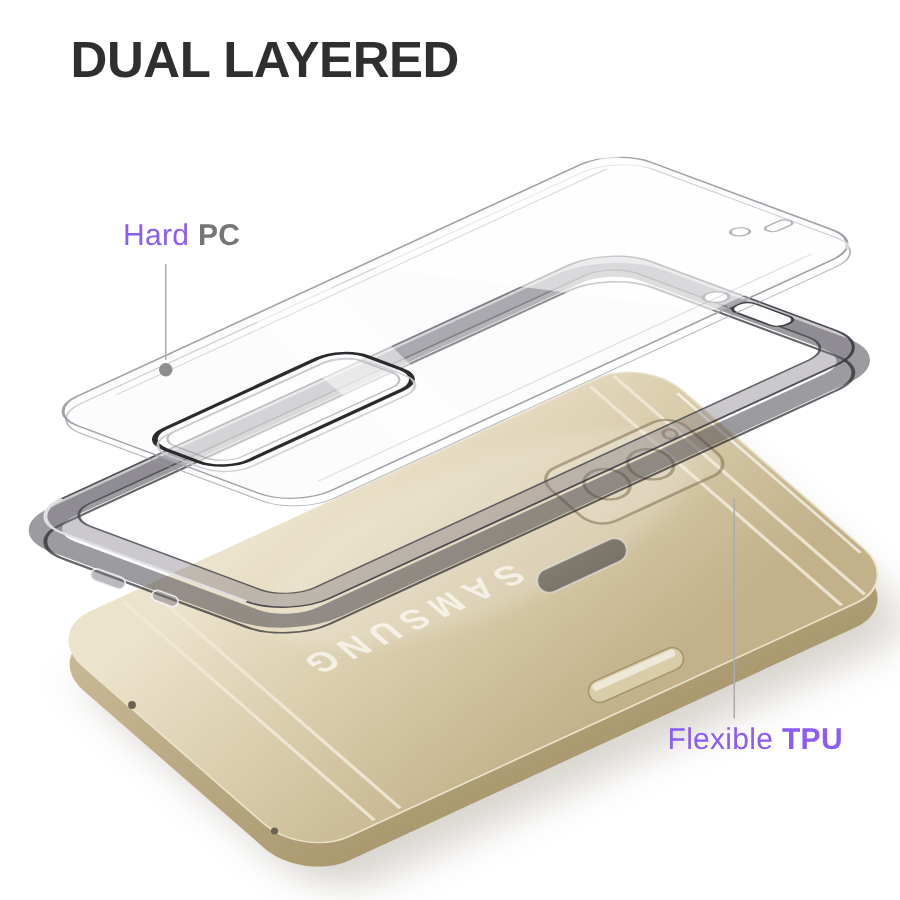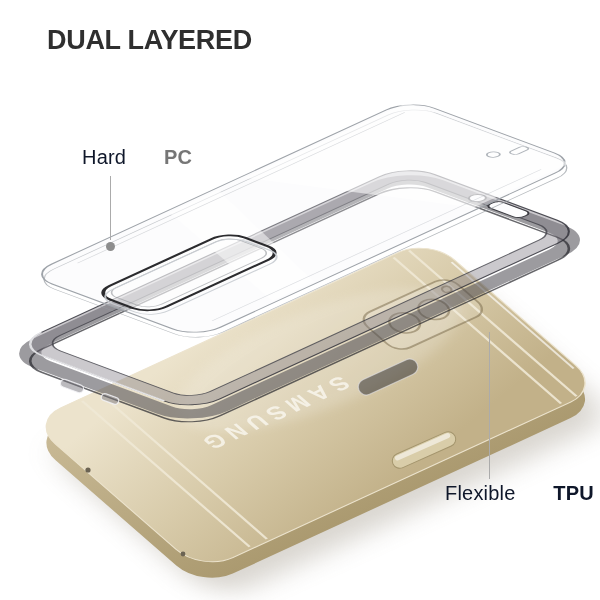--- a/index.html
+++ b/index.html
@@ -3,31 +3,31 @@
 <meta charset="utf-8">
 <style>
   html,body{margin:0;padding:0;background:#fff;}
   #stage{
     position:relative;width:600px;height:600px;background:#ffffff;
     overflow:hidden;font-family:"Liberation Sans", sans-serif;
   }
   #scene{position:absolute;left:0;top:0;}
   .title{
     position:absolute;left:47px;top:25px;
-    font-size:27px;font-weight:700;color:#2f2f2f;
+    font-size:34px;font-weight:700;color:#2f2f2f;
     letter-spacing:-0.3px;line-height:31px;white-space:nowrap;
   }
   .callout{
     position:absolute;font-size:20px;white-space:nowrap;letter-spacing:0.2px;
   }
-  .callout .muted{color:#0f172a;font-weight:400;}
-  .callout .strong{color:#767676;font-weight:700;margin-left:32px;}
+  .callout .muted{color:#8b5cf6;font-weight:400;}
+  .callout .strong{color:#767676;font-weight:700;}
   #label-hard-pc{left:82px;top:146px;}
   #label-flexible-tpu{left:445px;top:482px;}
-  #label-flexible-tpu .strong{color:#0f172a;text-align:right;}
+  #label-flexible-tpu .strong{color:#8b5cf6;text-align:right;}
   .leader{
     position:absolute;width:1px;background:#ababab;
   }
   #leader-hard-pc{left:110px;top:176px;height:64px;}
   #leader-flexible-tpu{left:489px;top:332px;height:147px;}
   .leader-dot{
     position:absolute;width:9px;height:9px;border-radius:50%;background:#8d8d8d;
     left:106px;top:242px;
   }
 </style>

